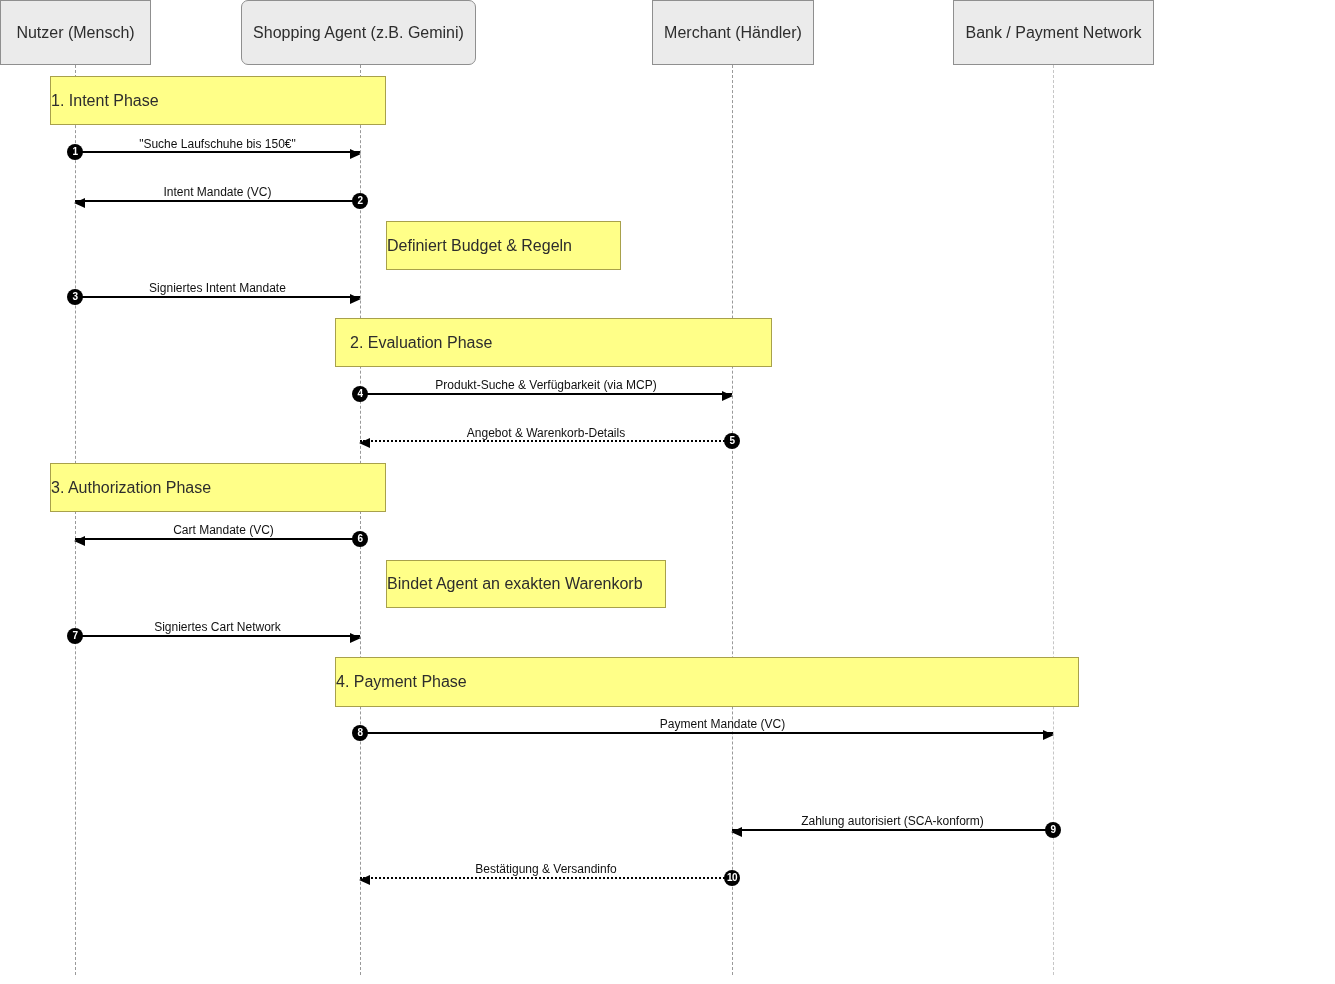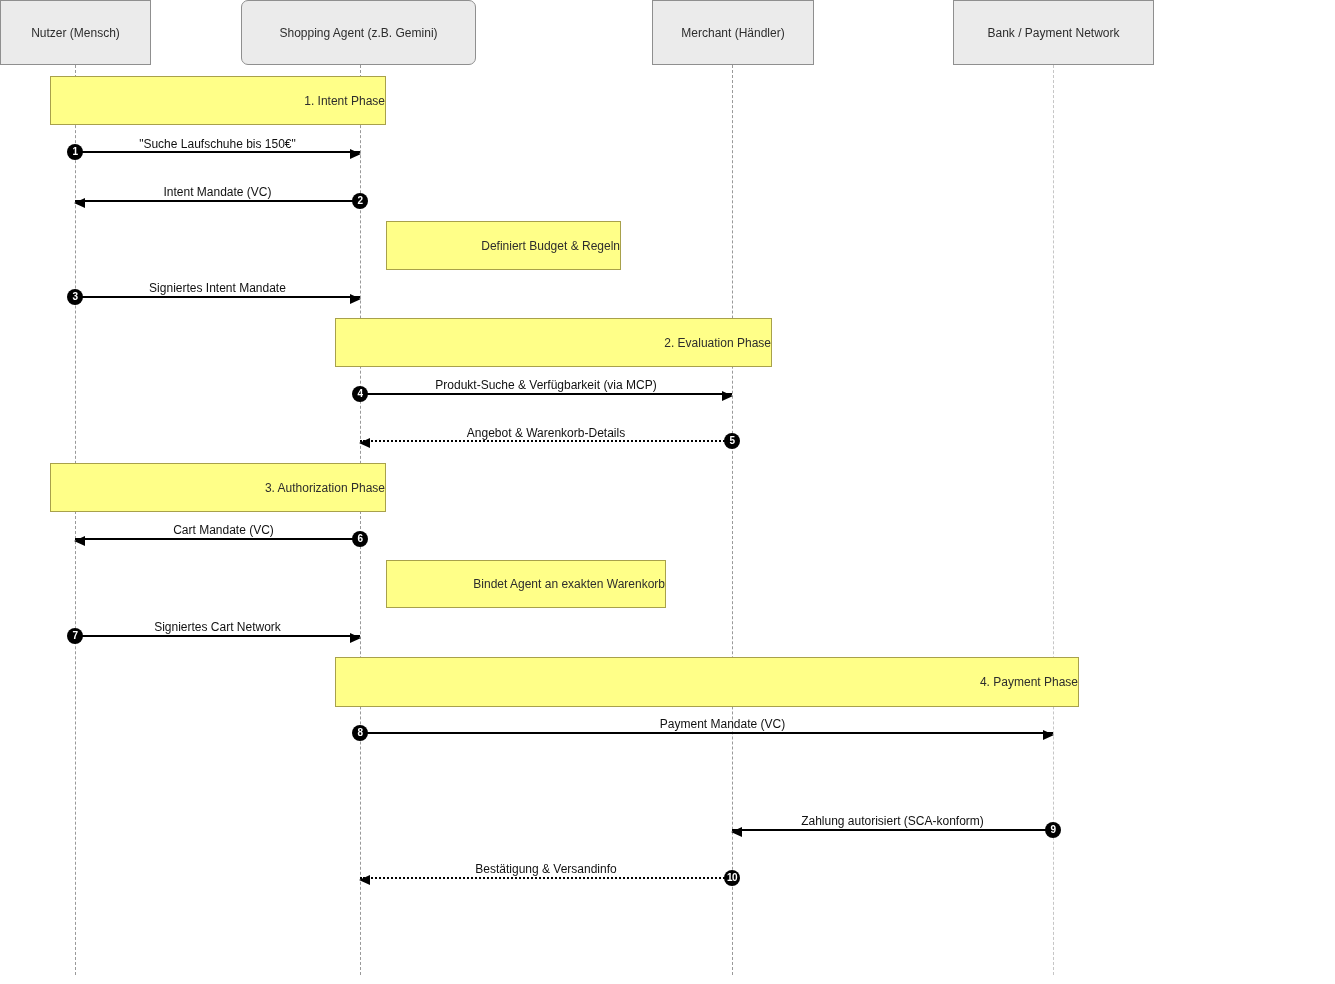--- a/index.html
+++ b/index.html
@@ -3,32 +3,32 @@
 <meta charset="utf-8">
 <style>
   html, body { margin:0; padding:0; background:#ffffff; }
   body { width:1335px; height:984px; font-family:"Liberation Sans", sans-serif; color:#1a1a1a; }
   #diagram { position:relative; width:1335px; height:984px; overflow:hidden; background:#ffffff; }
 
   .actor {
     position:absolute; top:0; height:63px;
     background:#ebebeb; border:1px solid #8f8f8f;
     display:flex; align-items:center; justify-content:center;
-    font-size:12px; color:#2d2d2d; text-align:center;
+    font-size:16px; color:#2d2d2d; text-align:center;
   }
   .lifeline {
     position:absolute; width:0; top:65px; height:910px;
     border-left:1px dashed #999999;
   }
   .lifeline.light { border-left-color:#c6c6c6; }
 
   .phase, .note {
     position:absolute; background:#ffff88; border:1px solid #a8a14b;
-    display:flex; align-items:center; justify-content:flex-end;
-    font-size:12px; color:#2d2d2d; text-align:center;
+    display:flex; align-items:center; justify-content:flex-start;
+    font-size:16px; color:#2d2d2d; text-align:center;
   }
 
   .msg-label {
     position:absolute; height:15px; text-align:center;
     font-size:12px; color:#111111; white-space:nowrap;
   }
   .msg-line { position:absolute; height:0; border-top:2px solid #000000; }
   .msg-line.dotted { border-top-style:dotted; }
   .head { position:absolute; top:-4px; width:0; height:0;
           border-top:5px solid transparent; border-bottom:5px solid transparent; }

